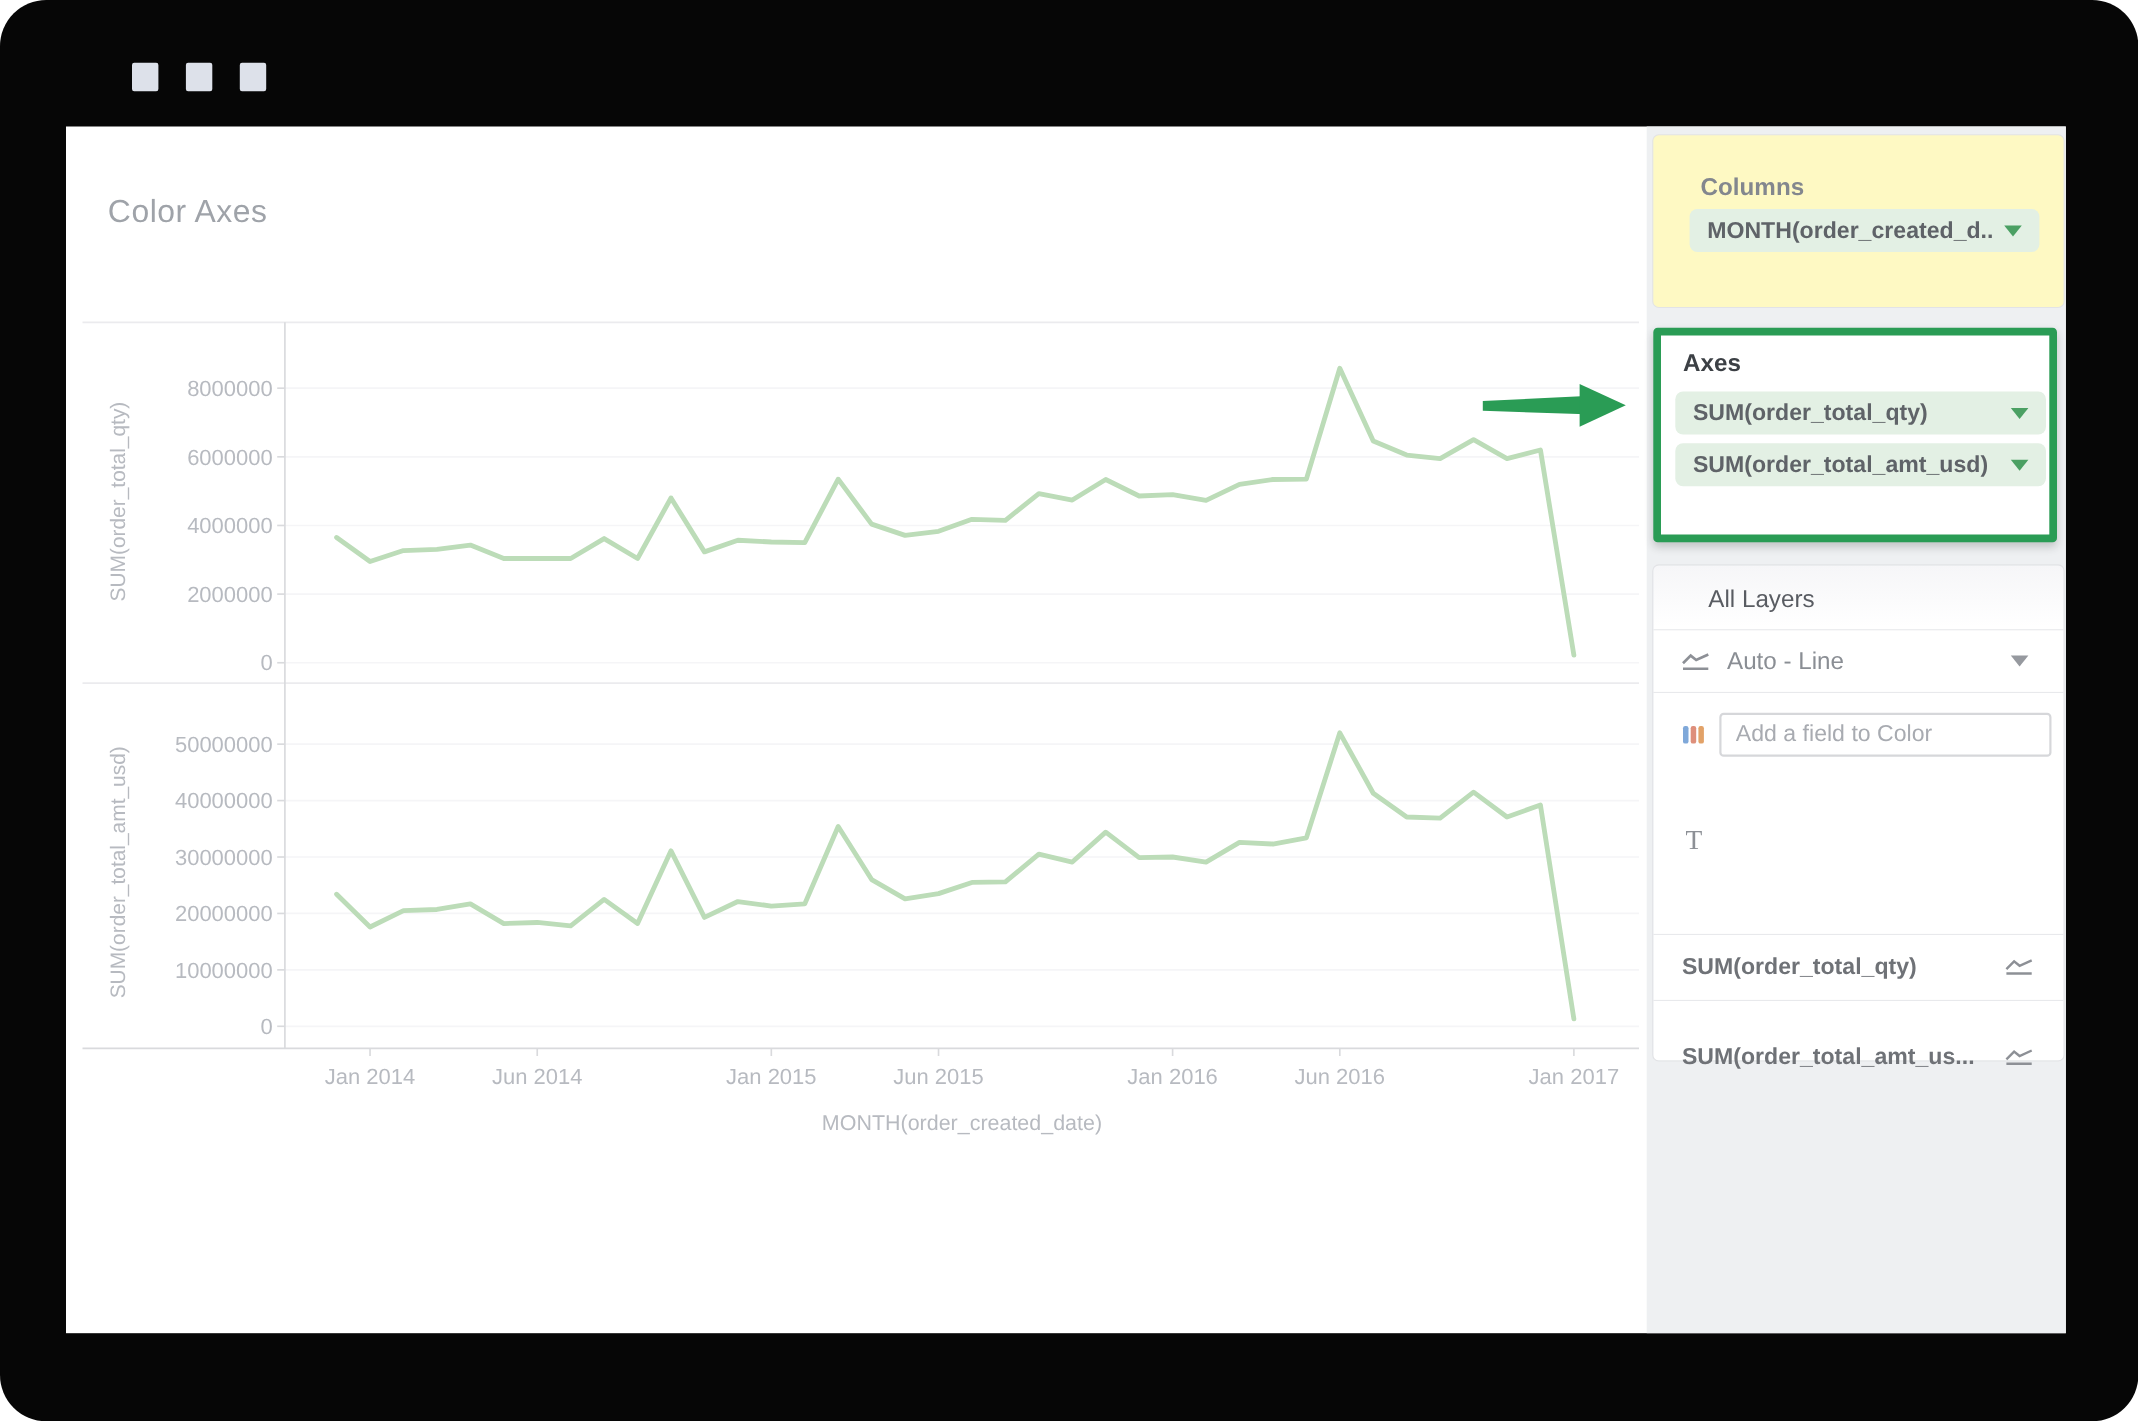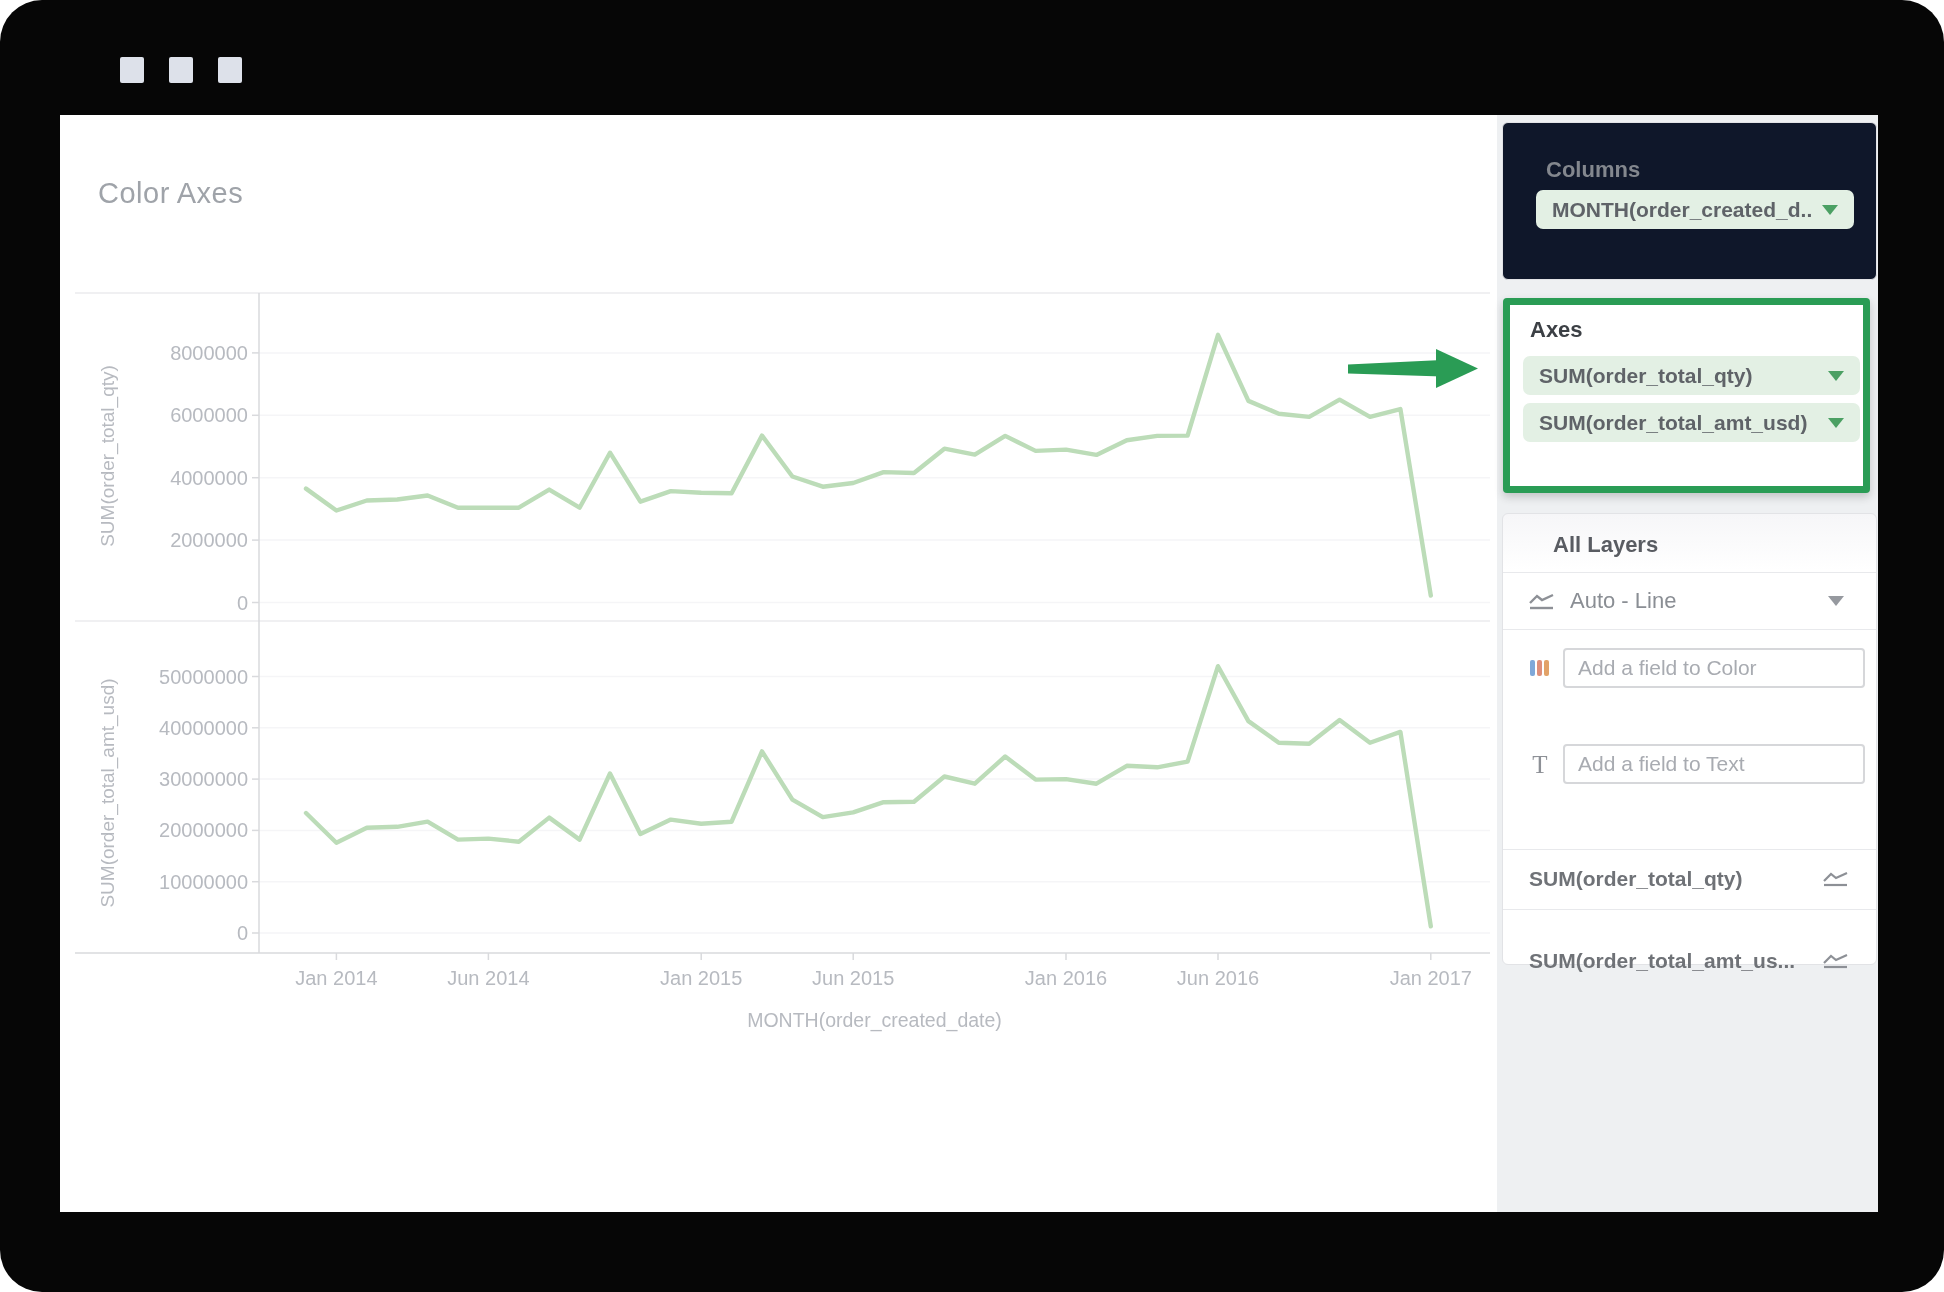--- a/index.html
+++ b/index.html
@@ -5,31 +5,31 @@
   html,body{margin:0;padding:0;background:#ffffff;}
   *{box-sizing:border-box;}
   .stage{position:relative;width:1944px;height:1292px;font-family:"Liberation Sans",sans-serif;}
   .frame{position:absolute;inset:0;background:#060606;border-radius:42px;overflow:hidden;}
   .win-square{position:absolute;top:57px;width:24px;height:26px;background:#dde1ea;border-radius:2px;}
   .content{position:absolute;left:60px;top:115px;width:1818px;height:1097px;background:#ffffff;}
   .sheet-title{position:absolute;left:38px;top:62px;font-size:29px;color:#9fa3a9;letter-spacing:.5px;}
   .chart-svg{position:absolute;left:0;top:0;}
   
   .sidebar{position:absolute;left:1437px;top:0;width:381px;height:1097px;background:#eef0f2;}
-  .card{position:absolute;background:#0f172a;border:1px solid #e2e3e6;border-radius:6px;}
+  .card{position:absolute;background:#fef9c3;border:1px solid #e2e3e6;border-radius:6px;}
   .card-columns{left:5px;top:7px;width:375px;height:158px;}
   .shelf-label{position:absolute;left:43px;top:34px;font-size:22px;font-weight:600;color:#83878e;}
   .pill{position:absolute;background:#e3f0e4;border-radius:7px;height:39px;display:flex;align-items:center;padding:0 16px;}
   .pill-text{font-size:21px;font-weight:700;color:#5f6368;white-space:nowrap;overflow:hidden;flex:1;}
   .tri-green{width:0;height:0;border-left:8px solid transparent;border-right:8px solid transparent;border-top:10px solid #4ba063;margin-left:10px;flex:none;}
   .tri-gray{width:0;height:0;border-left:8px solid transparent;border-right:8px solid transparent;border-top:10px solid #96999f;}
   .card-rows{position:absolute;left:6px;top:183px;width:367px;height:195px;background:#fff;border:7px solid #2a9c55;border-radius:4px;box-shadow:0 4px 8px rgba(40,40,40,.22);}
   .rows-label{position:absolute;left:20px;top:12px;font-size:22px;font-weight:700;color:#3c4045;}
   .card-layers{left:5px;top:398px;width:375px;height:452px;background:linear-gradient(#f6f6f8,#ffffff 56px);}
-  .layers-header{position:absolute;left:50px;top:18px;font-size:22px;font-weight:700;color:#595c62;}
+  .layers-header{position:absolute;left:50px;top:18px;font-size:22px;font-weight:400;color:#595c62;}
   .divider{position:absolute;left:0;right:0;height:0;border-top:1px solid #e8e9ec;}
   .layer-type-row{position:absolute;left:0;top:59px;width:100%;height:56px;display:flex;align-items:center;padding:0 32px 0 25px;}
   .layer-type-text{font-size:22px;color:#8a8e94;margin-left:14px;flex:1;}
   .field-row{position:absolute;left:0;width:100%;height:40px;display:flex;align-items:center;padding-left:22px;}
   .field-icon{width:30px;display:flex;justify-content:center;flex:none;}
   .field-input{margin-left:8px;width:302px;height:40px;border:2px solid #d6d7da;border-radius:4px;background:#fff;font-family:"Liberation Sans",sans-serif;font-size:21px;color:#4d7c0f;padding:0 13px;outline:none;}
   .field-input::placeholder{color:#a8abb1;opacity:1;}
   .measure-row{position:absolute;left:0;width:100%;height:60px;display:flex;align-items:center;padding:0 26px;}
   .measure-text{font-size:21px;font-weight:700;color:#6f7277;flex:1;white-space:nowrap;overflow:hidden;}
   .t-glyph{font-family:"Liberation Serif",serif;font-size:25px;color:#8d9096;line-height:1;}
@@ -154,21 +154,20 @@
               </svg>
             </span>
             <input class="field-input" readonly="" placeholder="Add a field to Color" style="">
           </div>
 
 
           <div class="field-row" style="top:230px">
             <span class="field-icon">
                 <span class="t-glyph">T</span>
               </span>
-            <input class="field-input" readonly="" placeholder="Add a field to Text" style="">
           </div>
 
 
           <div class="divider" style="top:335px"></div>
           <div class="measure-row" style="top:335px">
             <span class="measure-text">SUM(order_total_qty)</span>
             <svg width="28" height="18">
               <polyline points="2,11 9,4 14,8 25,3" fill="none" stroke="#8d9096" stroke-width="2.2"></polyline>
               <line x1="2" y1="15" x2="25" y2="15" stroke="#8d9096" stroke-width="2.2"></line>
             </svg>

